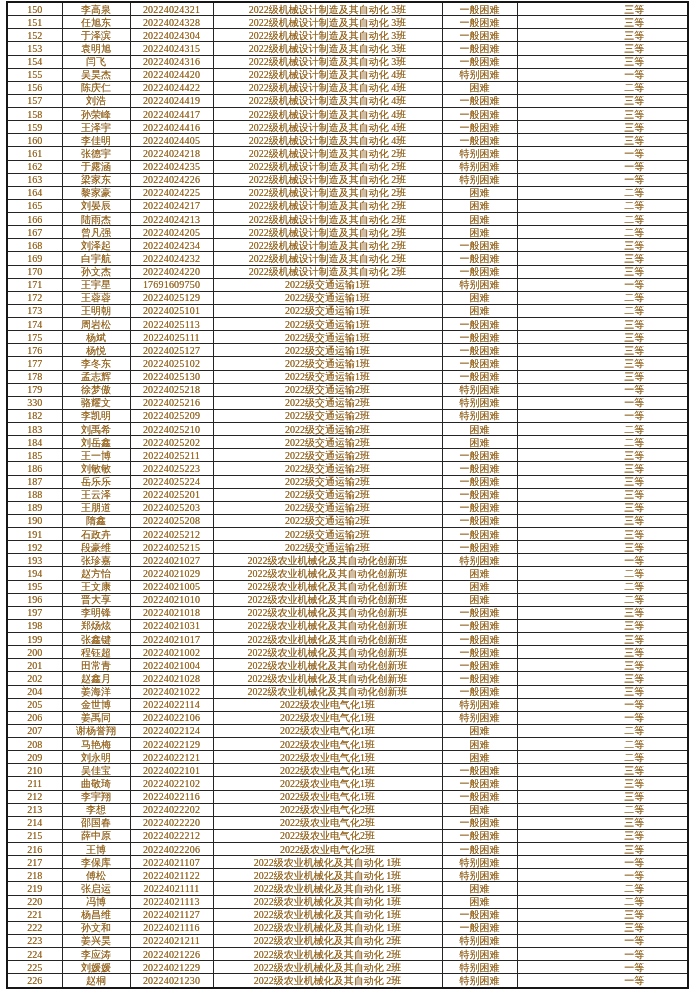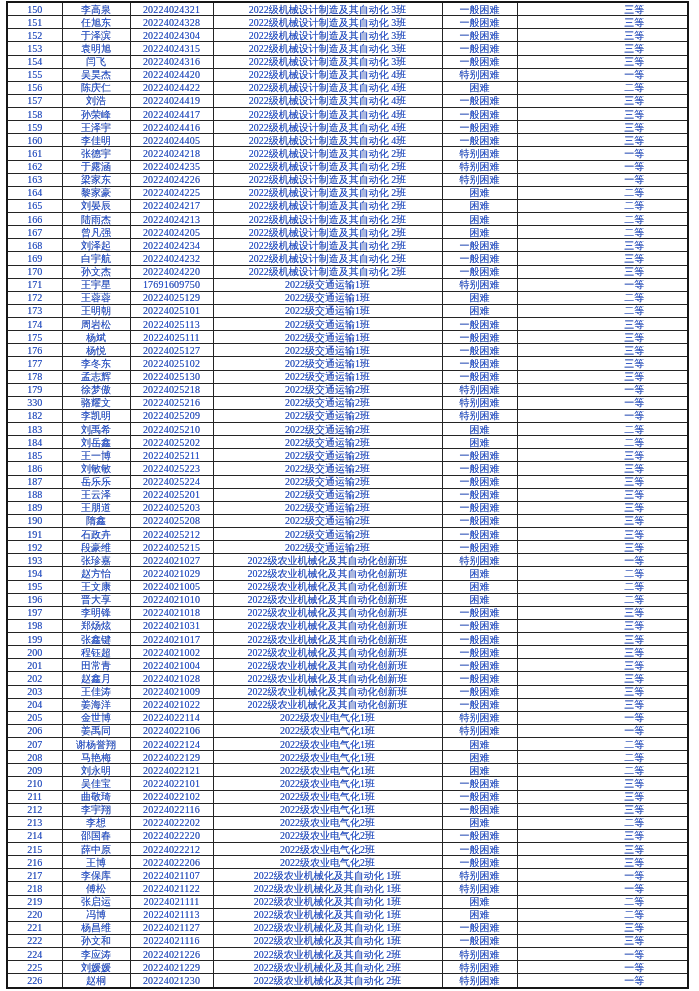--- a/index.html
+++ b/index.html
@@ -13,21 +13,21 @@
     background:#ffffff;
     position:relative;
   }
   table.roster{
     border-collapse:collapse;
     table-layout:fixed;
     position:absolute;
     left:6px;top:1px;
     width:681px;height:988px;
     font-family:"Liberation Serif","DejaVu Serif",serif;
-    color:#1d4ed8;
+    color:#a16207;
     background:#ffffff;
     border:2px solid #161616;
   }
   table.roster td{
     border:1px solid #242424;
     padding:0;
     font-size:10px;
     line-height:11px;
     text-align:center;
     vertical-align:middle;
@@ -470,28 +470,20 @@
         </tr>
         <tr>
           <td class="c0">202</td>
           <td class="c1">赵鑫月</td>
           <td class="c2">20224021028</td>
           <td class="c3">2022级农业机械化及其自动化创新班</td>
           <td class="c4">一般困难</td>
           <td class="c5">三等</td>
         </tr>
         <tr>
-          <td class="c0">203</td>
-          <td class="c1">王佳涛</td>
-          <td class="c2">20224021009</td>
-          <td class="c3">2022级农业机械化及其自动化创新班</td>
-          <td class="c4">一般困难</td>
-          <td class="c5">三等</td>
-        </tr>
-        <tr>
           <td class="c0">204</td>
           <td class="c1">姜海洋</td>
           <td class="c2">20224021022</td>
           <td class="c3">2022级农业机械化及其自动化创新班</td>
           <td class="c4">一般困难</td>
           <td class="c5">三等</td>
         </tr>
         <tr>
           <td class="c0">205</td>
           <td class="c1">金世博</td>
@@ -628,20 +620,28 @@
           <td class="c4">一般困难</td>
           <td class="c5">三等</td>
         </tr>
         <tr>
           <td class="c0">222</td>
           <td class="c1">孙文和</td>
           <td class="c2">20224021116</td>
           <td class="c3">2022级农业机械化及其自动化 1班</td>
           <td class="c4">一般困难</td>
           <td class="c5">三等</td>
+        </tr>
+        <tr>
+          <td class="c0">223</td>
+          <td class="c1">姜兴昊</td>
+          <td class="c2">20224021211</td>
+          <td class="c3">2022级农业机械化及其自动化 2班</td>
+          <td class="c4">特别困难</td>
+          <td class="c5">一等</td>
         </tr>
         <tr>
           <td class="c0">224</td>
           <td class="c1">李应涛</td>
           <td class="c2">20224021226</td>
           <td class="c3">2022级农业机械化及其自动化 2班</td>
           <td class="c4">特别困难</td>
           <td class="c5">一等</td>
         </tr>
         <tr>

